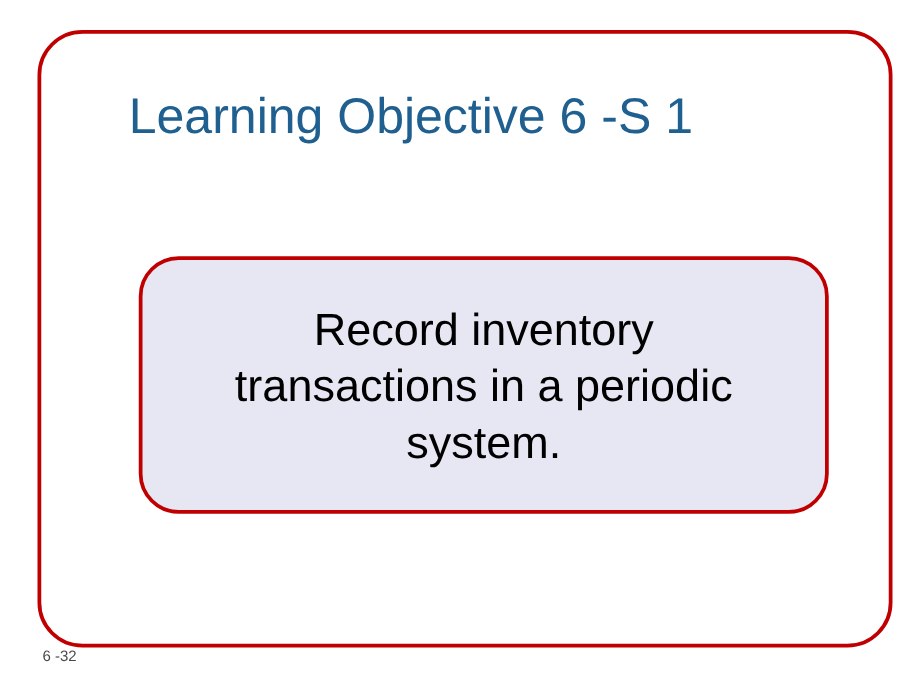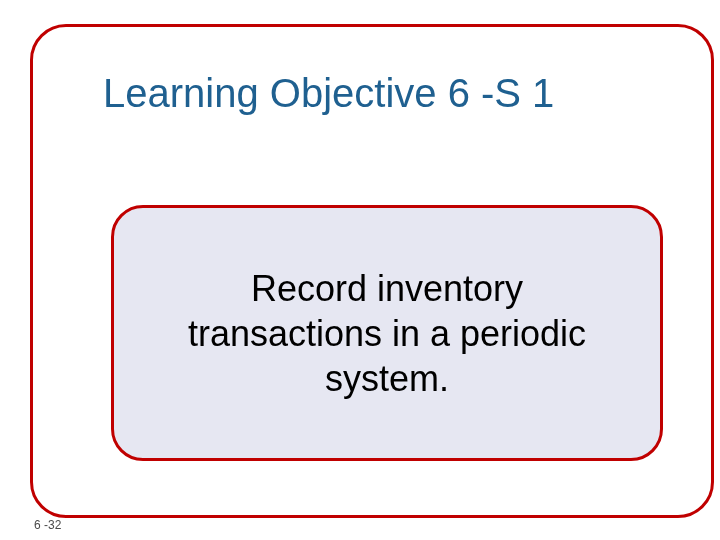--- a/index.html
+++ b/index.html
@@ -31,21 +31,21 @@
       left: 58px;
       font-size: 40px;
       color: #1f6090;
       font-weight: 400;
     }
     .inner-box {
       position: absolute;
       top: 178px;
       left: 78px;
       right: 48px;
-      height: 256px;
+      height: 206px;
       background: #e6e7f2;
       border: 3px solid #c00000;
       border-radius: 32px;
       display: flex;
       align-items: center;
       justify-content: center;
       padding: 20px 30px;
     }
     .body-text {
       font-size: 36px;

